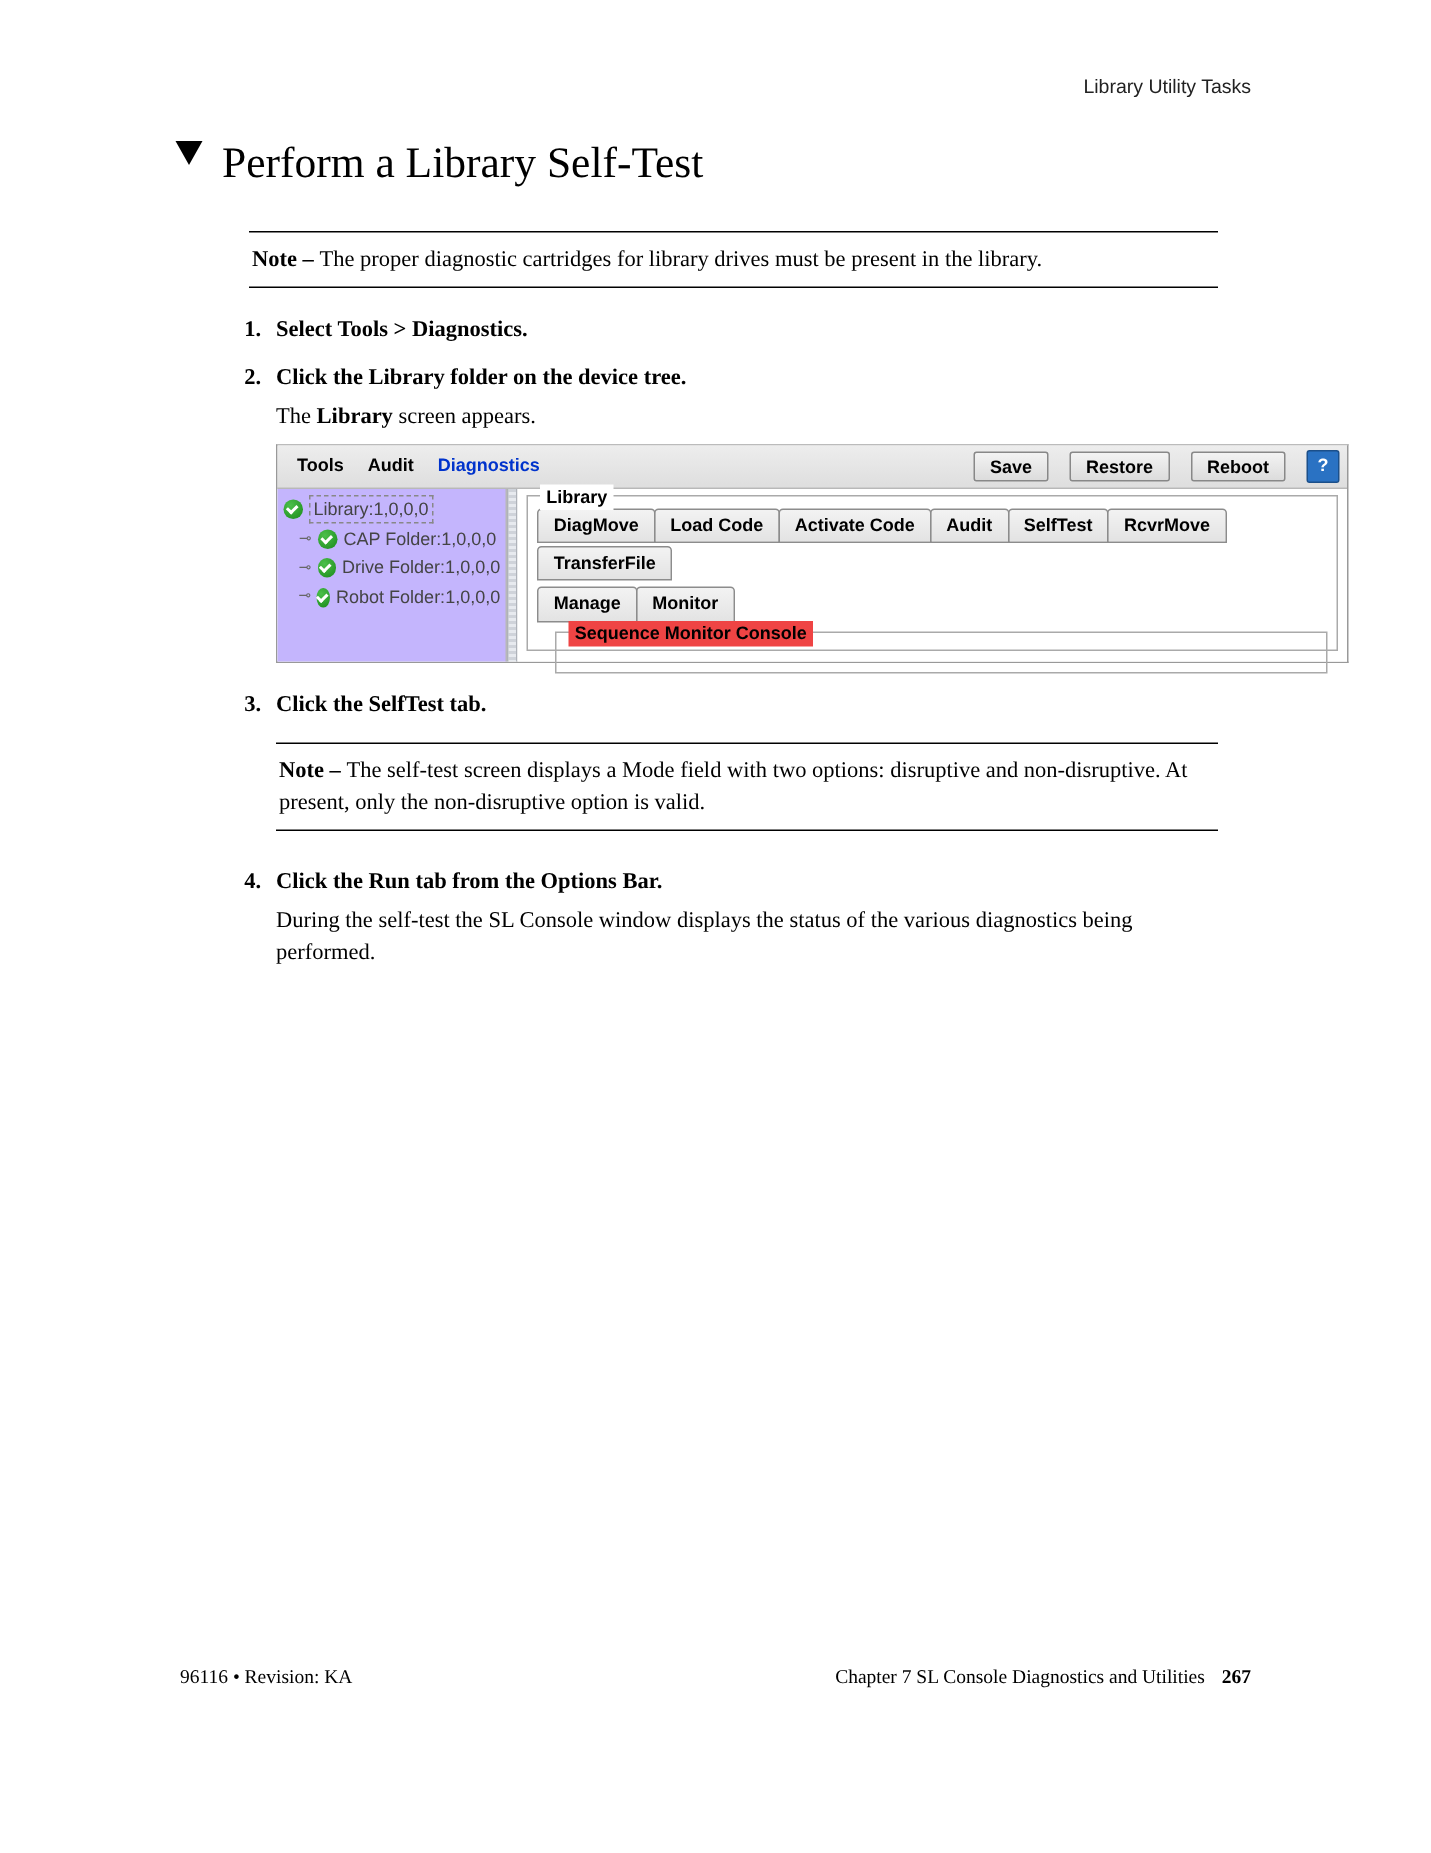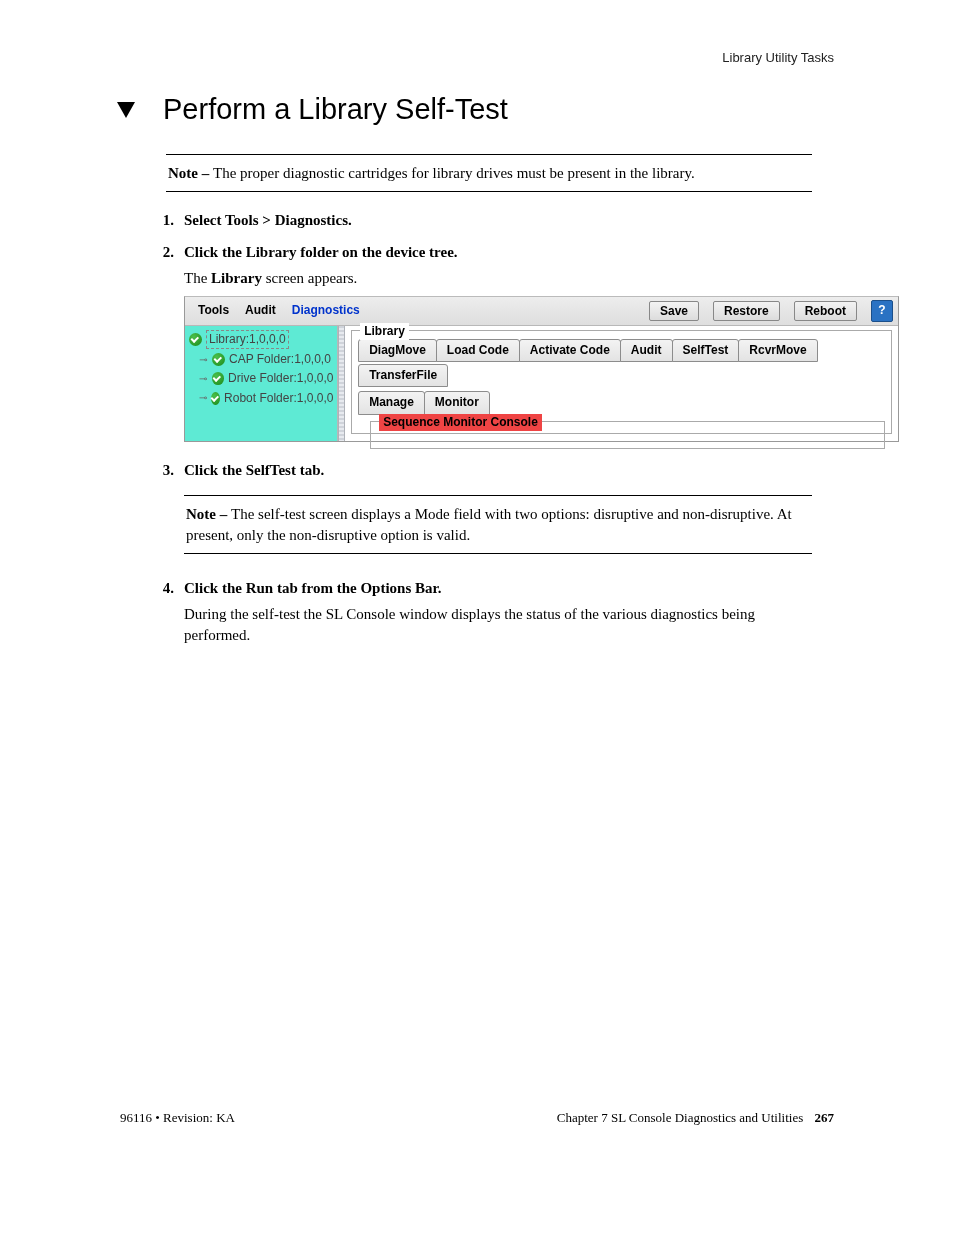--- a/index.html
+++ b/index.html
@@ -17,27 +17,27 @@
     min-height: 1160px;
   }
   .running-head {
     text-align: right;
     font-family: "Helvetica Neue", Helvetica, Arial, sans-serif;
     font-size: 13px;
     color: #222;
     margin-bottom: 28px;
   }
   .section-title {
-    font-family: Liberation Sans, sans-serif;
+    font-family: Liberation Serif, serif;
     font-size: 29px;
     font-weight: 400;
     margin: 12px 0 28px 68px;
     display: flex;
-    align-items: center;
-    column-gap: 27px;
+    align-items: flex-start;
+    column-gap: 12px;
   }
   .tri {
     display: inline-block;
   }
   .tri svg { display: block; }
   .note-block {
     margin: 0 22px 18px 118px;
     border-top: 1.4px solid #000;
     border-bottom: 1.4px solid #000;
     padding: 8px 2px;
@@ -113,21 +113,21 @@
     border-radius: 2px;
   }
   .app-body {
     display: flex;
     height: 115px;
     background: #fff;
   }
   .tree-pane {
     width: 190px;
     border-right: 1px solid #b8b8b8;
-    background: #5eead4;
+    background: #c4b5fd;
     padding: 3px 2px;
     overflow: hidden;
   }
   .tree-pane .node {
     display: flex; align-items: center;
     column-gap: 4px;
     padding: 1px 2px;
     white-space: nowrap;
     color: #444;
   }

